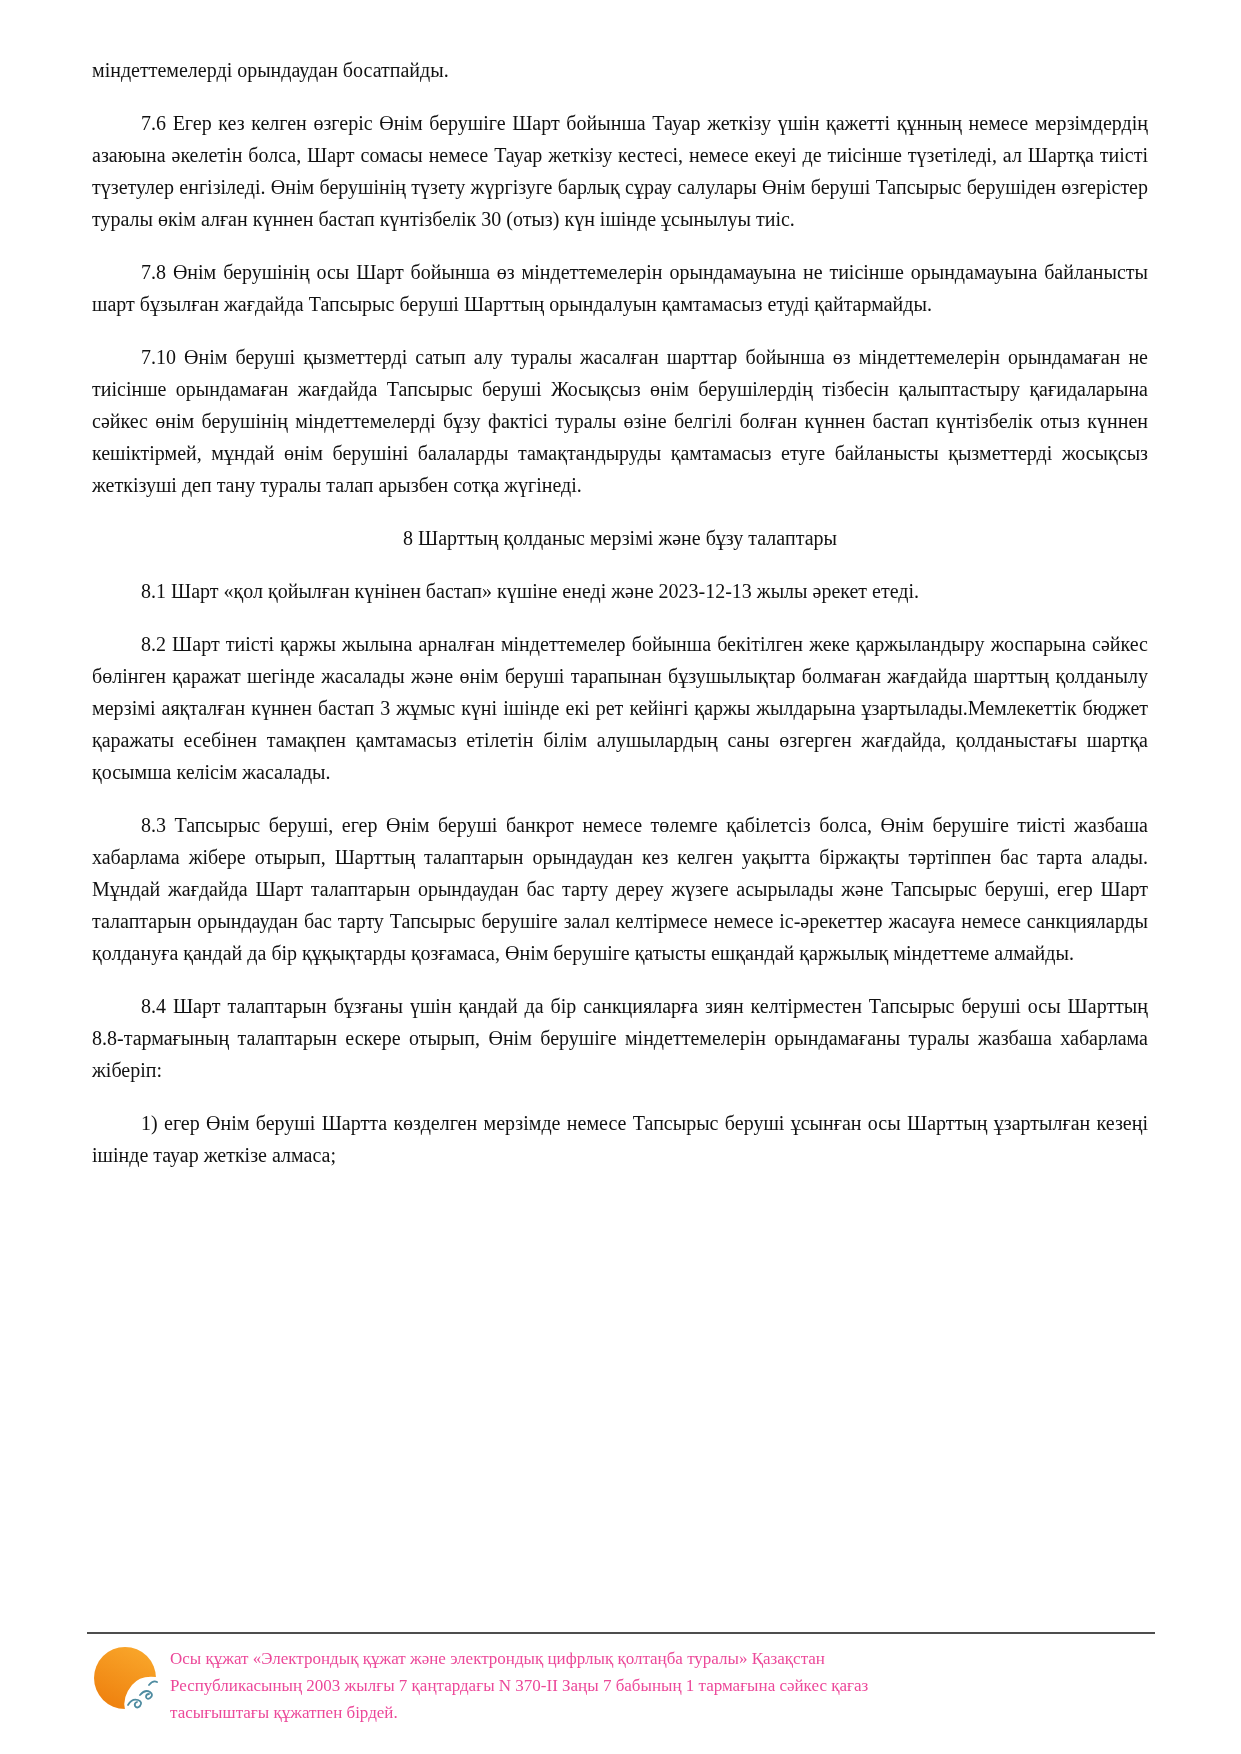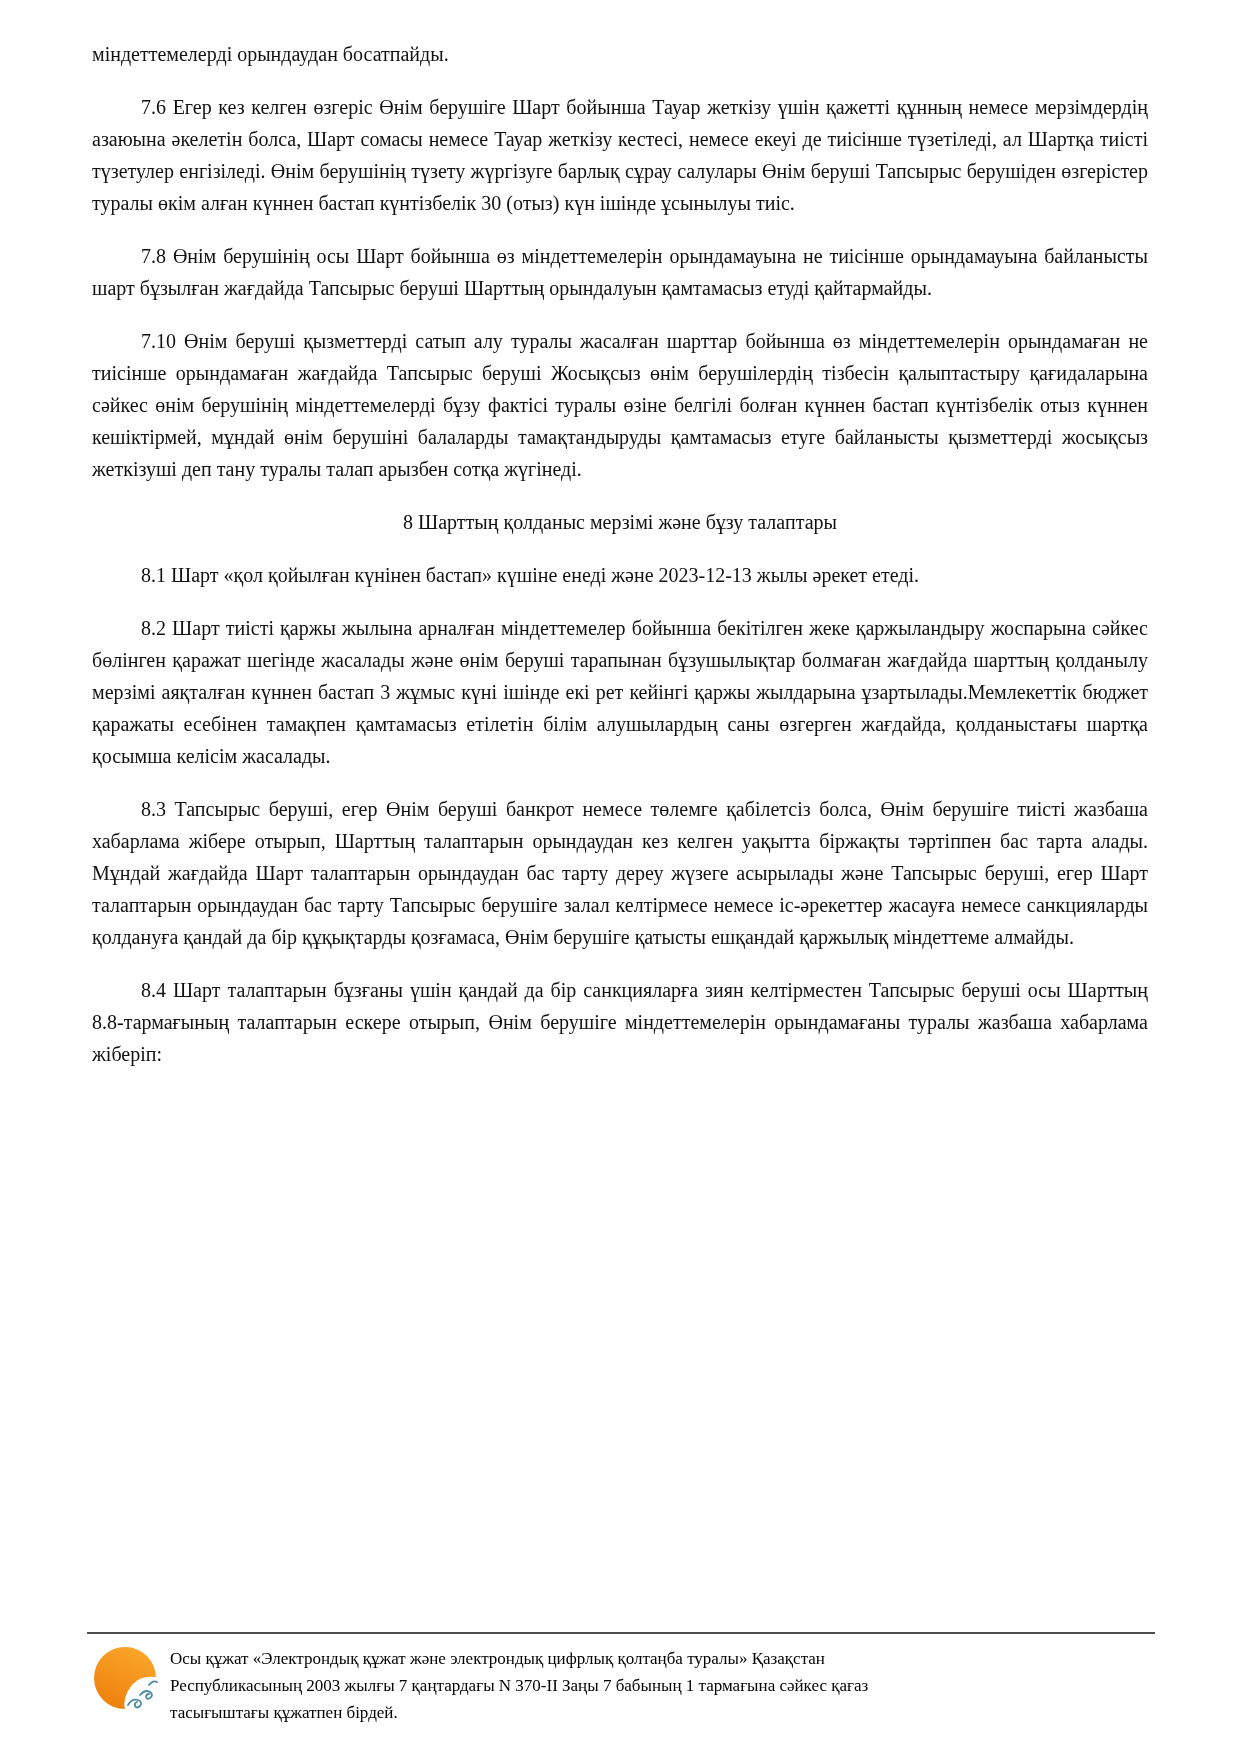--- a/index.html
+++ b/index.html
@@ -14,20 +14,21 @@
     background: #ffffff;
     overflow: hidden;
     font-family: "Liberation Serif", "DejaVu Serif", serif;
     color: #111111;
   }
   .content {
     padding: 38px 93px 0 92px;
     font-size: 20px;
     line-height: 32px;
     text-align: justify;
+    margin-top: 16px;
   }
   .content p {
     margin: 0 0 21px 0;
     text-indent: 49px;
   }
   .content p.no-indent {
     text-indent: 0;
   }
   .section-heading {
     margin: 0 0 21px 0;
@@ -55,38 +56,39 @@
   .stamp {
     width: 64px;
     height: 64px;
     flex: 0 0 auto;
     margin-top: 2px;
   }
   .footer-text {
     margin-left: 12px;
     font-size: 17px;
     line-height: 27px;
-    color: #000000;
+    color: #ec4899;
     white-space: nowrap;
   }
 </style>
 </head>
 <body>
 
 <div class="page">
   <div class="content">
     <p class="no-indent">міндеттемелерді орындаудан босатпайды.</p>
     <p>7.6 Егер кез келген өзгеріс Өнім берушіге Шарт бойынша Тауар жеткізу үшін қажетті құнның немесе мерзімдердің азаюына әкелетін болса, Шарт сомасы немесе Тауар жеткізу кестесі, немесе екеуі де тиісінше түзетіледі, ал Шартқа тиісті түзетулер енгізіледі. Өнім берушінің түзету жүргізуге барлық сұрау салулары Өнім беруші Тапсырыс берушіден өзгерістер туралы өкім алған күннен бастап күнтізбелік 30 (отыз) күн ішінде ұсынылуы тиіс.</p>
     <p>7.8 Өнім берушінің осы Шарт бойынша өз міндеттемелерін орындамауына не тиісінше орындамауына байланысты шарт бұзылған жағдайда Тапсырыс беруші Шарттың орындалуын қамтамасыз етуді қайтармайды.</p>
     <p>7.10 Өнім беруші қызметтерді сатып алу туралы жасалған шарттар бойынша өз міндеттемелерін орындамаған не тиісінше орындамаған жағдайда Тапсырыс беруші Жосықсыз өнім берушілердің тізбесін қалыптастыру қағидаларына сәйкес өнім берушінің міндеттемелерді бұзу фактісі туралы өзіне белгілі болған күннен бастап күнтізбелік отыз күннен кешіктірмей, мұндай өнім берушіні балаларды тамақтандыруды қамтамасыз етуге байланысты қызметтерді жосықсыз жеткізуші деп тану туралы талап арызбен сотқа жүгінеді.</p>
     <h2 class="section-heading">8 Шарттың қолданыс мерзімі және бұзу талаптары</h2>
     <p>8.1 Шарт «қол қойылған күнінен бастап» күшіне енеді және 2023-12-13 жылы әрекет етеді.</p>
     <p>8.2 Шарт тиісті қаржы жылына арналған міндеттемелер бойынша бекітілген жеке қаржыландыру жоспарына сәйкес бөлінген қаражат шегінде жасалады және өнім беруші тарапынан бұзушылықтар болмаған жағдайда шарттың қолданылу мерзімі аяқталған күннен бастап 3 жұмыс күні ішінде екі рет кейінгі қаржы жылдарына ұзартылады.Мемлекеттік бюджет қаражаты есебінен тамақпен қамтамасыз етілетін білім алушылардың саны өзгерген жағдайда, қолданыстағы шартқа қосымша келісім жасалады.</p>
     <p>8.3 Тапсырыс беруші, егер Өнім беруші банкрот немесе төлемге қабілетсіз болса, Өнім берушіге тиісті жазбаша хабарлама жібере отырып, Шарттың талаптарын орындаудан кез келген уақытта біржақты тәртіппен бас тарта алады. Мұндай жағдайда Шарт талаптарын орындаудан бас тарту дереу жүзеге асырылады және Тапсырыс беруші, егер Шарт талаптарын орындаудан бас тарту Тапсырыс берушіге залал келтірмесе немесе іс-әрекеттер жасауға немесе санкцияларды қолдануға қандай да бір құқықтарды қозғамаса, Өнім берушіге қатысты ешқандай қаржылық міндеттеме алмайды.</p>
     <p>8.4 Шарт талаптарын бұзғаны үшін қандай да бір санкцияларға зиян келтірместен Тапсырыс беруші осы Шарттың 8.8-тармағының талаптарын ескере отырып, Өнім берушіге міндеттемелерін орындамағаны туралы жазбаша хабарлама жіберіп:</p>
+    <p>1) егер Өнім беруші Шартта көзделген мерзімде немесе Тапсырыс беруші ұсынған осы Шарттың ұзартылған кезеңі ішінде тауар жеткізе алмаса;</p>
   </div>
 
   <div class="footer-rule"></div>
 
   <div class="footer">
     <div class="stamp">
       <svg width="64" height="64" viewBox="0 0 64 64" xmlns="http://www.w3.org/2000/svg">
         <defs>
           <linearGradient id="og" x1="0.7" y1="0" x2="0.2" y2="1">
             <stop offset="0" stop-color="#F9A62A"></stop>

